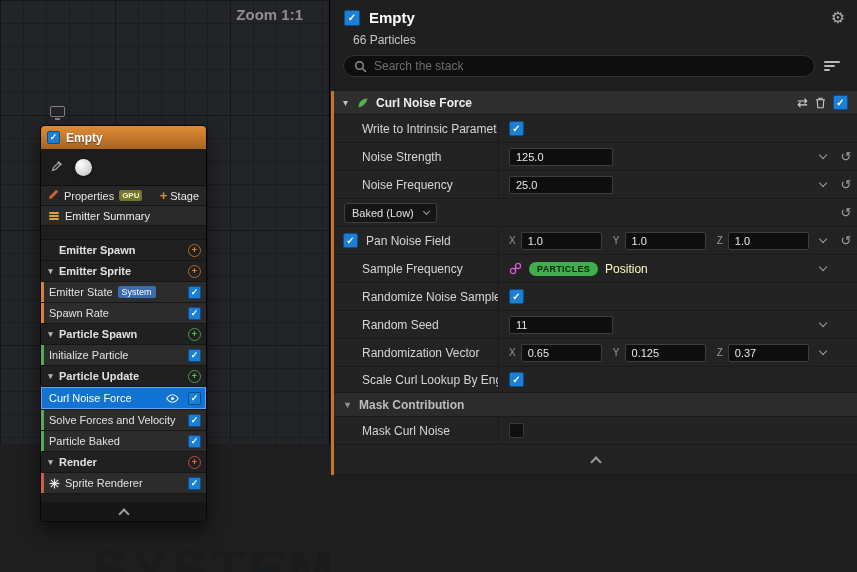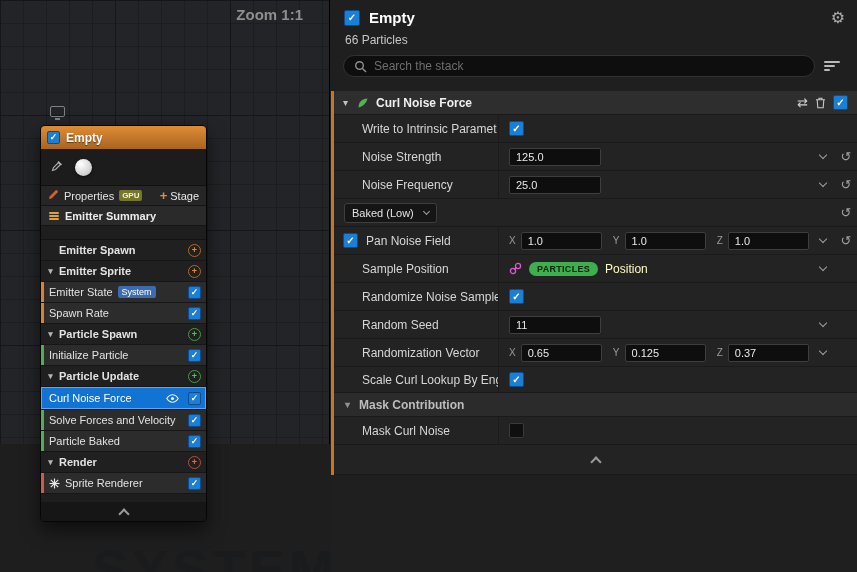--- a/index.html
+++ b/index.html
@@ -39,21 +39,21 @@
       background:radial-gradient(circle at 35% 30%,#ffffff,#cfcfcf 70%,#9a9a9a);box-shadow:0 1px 3px rgba(0,0,0,.6);}
 
   .nprops{height:20px;display:flex;align-items:center;gap:5px;padding:0 7px;background:#262626;
           border-bottom:1px solid #141414;font-size:11px;color:#e3e3e3;}
   .gpu{font-size:8px;font-weight:bold;background:#76762c;color:#f3f3cf;padding:1px 3px;border-radius:2px;}
   .spacer{flex:1;}
   .plusorange{color:#e78c35;font-weight:bold;font-size:13px;line-height:1;}
   .stagebtn{display:flex;align-items:center;gap:3px;font-size:11px;color:#e8e8e8;}
 
   .nsummary{height:20px;display:flex;align-items:center;gap:6px;padding:0 8px;background:#2a2a2a;
-            border-bottom:1px solid #141414;font-size:11px;font-weight:bold;color:#ececec;}
+            border-bottom:1px solid #141414;font-size:11px;font-weight:normal;color:#ececec;}
   .listicon{width:10px;height:8px;display:flex;flex-direction:column;justify-content:space-between;}
   .listicon i{display:block;height:2px;background:#e0a040;border-radius:1px;}
 
   .ngap{height:14px;background:#1e1e1e;border-bottom:1px solid #131313;}
 
   .nrow{height:21px;display:flex;align-items:center;padding-right:5px;border-bottom:1px solid #161616;
         font-size:11px;color:#e2e2e2;}
   .nrow.stage{background:#202020;font-weight:bold;padding-left:5px;gap:4px;}
   .nrow.module{background:#2c2c2c;gap:5px;}
   .accent{width:3px;height:100%;flex:none;}
@@ -77,21 +77,21 @@
   .nfoot{height:19px;background:#161616;display:flex;align-items:center;justify-content:center;}
   .upchev{width:8px;height:8px;border-left:2px solid #9a9a9a;border-top:2px solid #9a9a9a;
           transform:rotate(45deg);margin-top:4px;}
 
   
   .panel{position:absolute;left:331px;top:0;width:526px;height:572px;background:#1f1f1f;
          display:flex;flex-direction:column;}
   .phead{display:flex;align-items:center;gap:9px;padding:9px 12px 0 13px;}
   .ptitle{font-size:15px;font-weight:bold;color:#fff;}
   .gear{margin-left:auto;color:#ababab;font-size:16px;line-height:1;cursor:default;}
-  .pcount{padding:7px 0 4px 14px;font-size:12px;color:#c6c6c6;}
+  .pcount{padding:7px 0 4px 22px;font-size:12px;color:#c6c6c6;}
   .searchrow{display:flex;align-items:center;gap:9px;padding:4px 16px 8px 12px;}
   .searchbox{flex:1;height:22px;background:#0e0e0e;border:1px solid #323232;border-radius:12px;
              display:flex;align-items:center;gap:7px;padding:0 10px;}
   .searchbox input{flex:1;background:transparent;border:0;outline:0;color:#d0d0d0;font-size:12px;font-family:inherit;}
   .searchbox input::placeholder{color:#6e6e6e;}
   .filter{display:flex;flex-direction:column;gap:2px;width:17px;}
   .filter i{display:block;height:2px;background:#b9b9b9;border-radius:1px;}
   .filter i:nth-child(1){width:16px}.filter i:nth-child(2){width:11px}.filter i:nth-child(3){width:6px}
 
   .stack{border-left:3px solid #c8752c;margin-top:6px;}
@@ -100,21 +100,21 @@
   .mtitle{font-size:12px;font-weight:bold;color:#f0f0f0;}
   .shuffle{font-size:13px;color:#cfcfcf;line-height:1;}
 
   .prow{min-height:28px;display:flex;align-items:center;background:#232323;border-bottom:1px solid #1a1a1a;}
   .plabel{width:165px;flex:none;padding-left:28px;font-size:12px;color:#d6d6d6;white-space:nowrap;
           overflow:hidden;align-self:stretch;display:flex;align-items:center;border-right:1px solid #1b1b1b;}
   .plabel.withcb{padding-left:9px;gap:8px;}
   .pval{flex:1;display:flex;align-items:center;gap:7px;padding:0 2px 0 10px;min-width:0;}
   .tfield{height:18px;background:#0e0e0e;border:1px solid #3e3e3e;border-radius:2px;color:#e8e8e8;
           font-size:11px;padding:0 6px;font-family:inherit;outline:0;}
-  .tfield.single{width:92px;}
+  .tfield.single{width:104px;}
   .vec{display:flex;align-items:center;flex:1;gap:5px;min-width:0;}
   .axis{font-size:10px;color:#9a9a9a;margin-left:6px;flex:none;}
   .vec .axis:first-child{margin-left:0;}
   .vf{flex:1;min-width:0;width:30px;}
   .dropdown{height:20px;min-width:86px;background:#151515;border:1px solid #3e3e3e;border-radius:3px;
             display:flex;align-items:center;justify-content:space-between;gap:10px;padding:0 7px;
             font-size:11px;color:#e2e2e2;}
   .chevcol{width:24px;flex:none;display:flex;justify-content:center;}
   .resetcol{width:22px;flex:none;text-align:center;color:#9f9f9f;font-size:13px;line-height:1;}
   .vchev{width:6px;height:6px;border-right:1.5px solid #a0a0a0;border-bottom:1.5px solid #a0a0a0;
@@ -408,21 +408,21 @@
           <input class="tfield vf" value="1.0" style="">
         </div>
       </div>
       <span class="chevcol">
           <span class="vchev"></span>
         </span>
       <span class="resetcol">↺</span>
     </div>
 
     <div class="prow">
-      <div class="plabel">Sample Position</div>
+      <div class="plabel">Sample Frequency</div>
       <div class="pval">
         <span style="display:flex;">
             <svg width="13" height="13" viewBox="0 0 13 13">
               <circle cx="4" cy="9" r="2.6" fill="none" stroke="#d959cf" stroke-width="1.3"></circle>
               <circle cx="9" cy="4" r="2.6" fill="none" stroke="#d959cf" stroke-width="1.3"></circle>
               <line x1="5.3" y1="7.7" x2="7.7" y2="5.3" stroke="#d959cf" stroke-width="1.3"></line>
             </svg>
           </span>
         <span class="badge">PARTICLES</span>
         <span class="posname">Position</span>

